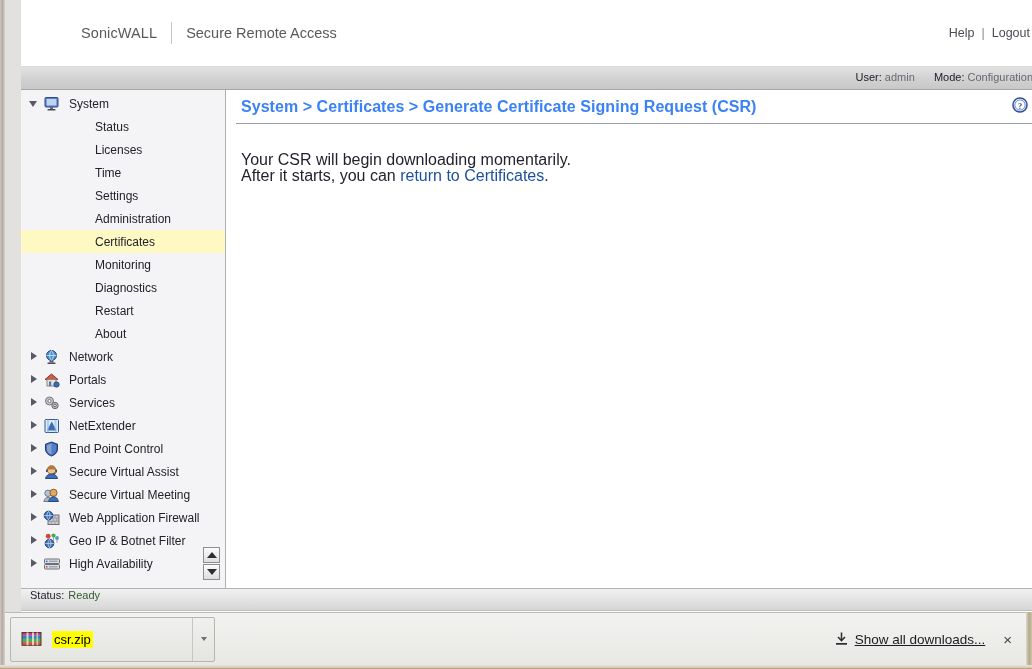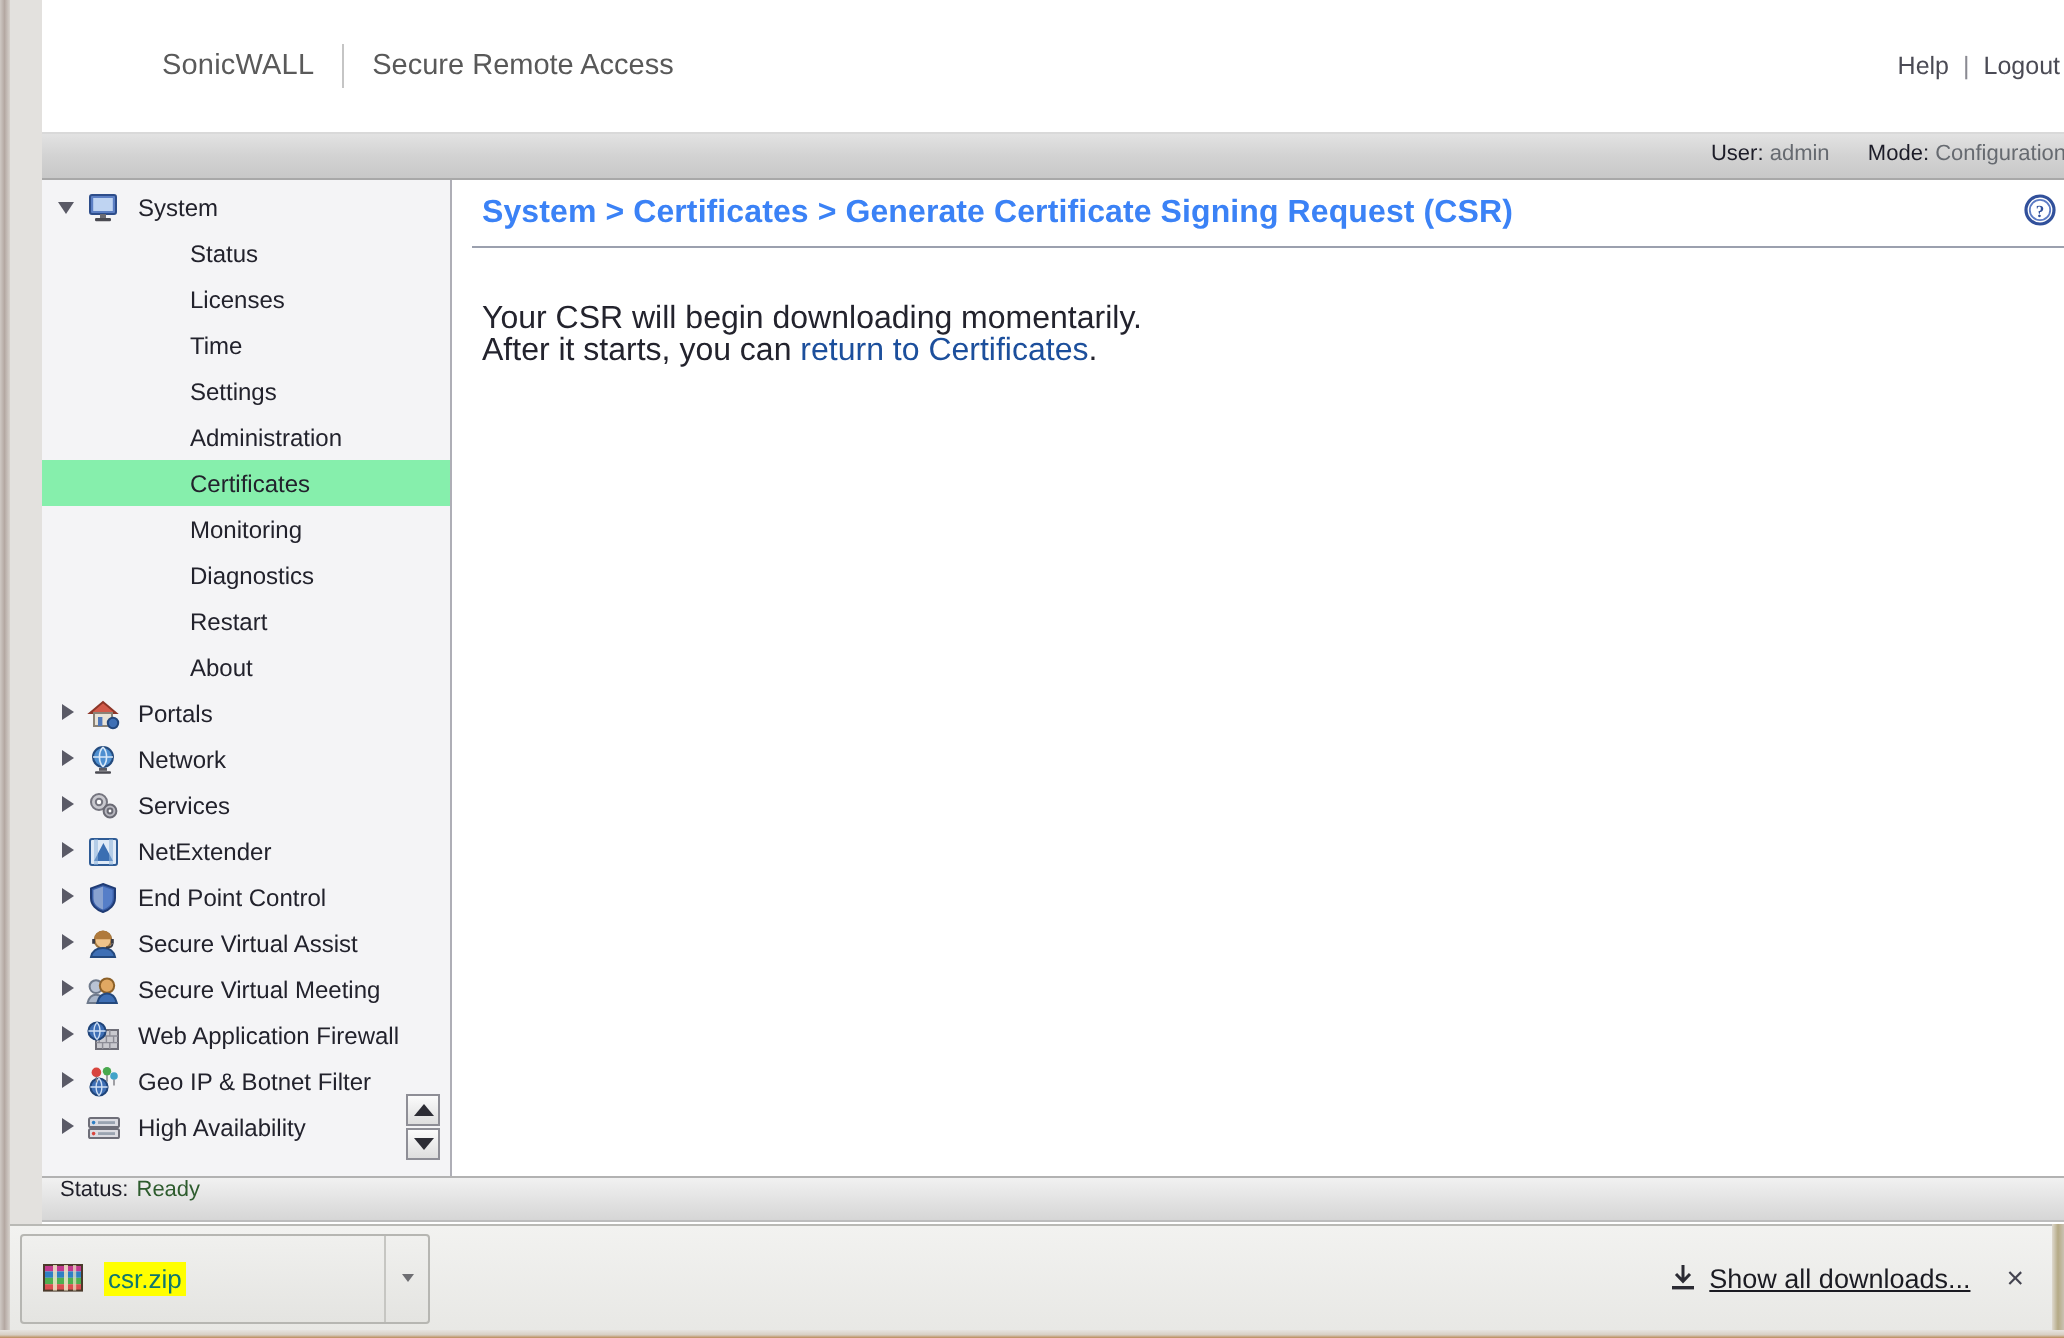--- a/index.html
+++ b/index.html
@@ -138,21 +138,21 @@
     display: flex;
     align-items: center;
     height: 23px;
     font-size: 12px;
     color: #22222c;
     white-space: nowrap;
   }
   .nav-item.top { padding-left: 8px; }
   .nav-item.child { padding-left: 74px; }
   .nav-item.selected {
-    background: #86efac;
+    background: #fef9c3;
   }
   .twisty {
     width: 11px;
     height: 11px;
     margin-right: 3px;
     flex: 0 0 auto;
     position: relative;
   }
   .twisty::after {
     content: "";
@@ -290,21 +290,21 @@
     align-items: center;
   }
   #dl-icon {
     width: 22px; height: 20px;
     margin-left: 10px;
     flex: 0 0 auto;
   }
   #dl-name {
     margin-left: 9px;
     font-size: 13px;
-    color: #0f766e;
+    color: #000000;
     background: #ffff00;
     padding: 1px 2px;
   }
   #dl-menu {
     position: absolute;
     right: 0; top: 0;
     width: 22px; height: 100%;
     border-left: 1px solid #c6c6c2;
     display: flex;
     align-items: center;
@@ -413,36 +413,36 @@
             </div>
             <div class="nav-item child">
               <span class="nav-label">Restart</span>
             </div>
             <div class="nav-item child">
               <span class="nav-label">About</span>
             </div>
             <div class="nav-item top">
               <span class="twisty right"></span>
               <svg class="nav-icon" viewBox="0 0 18 16">
+                <circle cx="8.5" cy="6.5" r="5" fill="#4e8fd0" stroke="#234a7d"></circle>
+                <path d="M3.5 6.5h10M8.5 1.5c2.4 2.6 2.4 7.4 0 10M8.5 1.5c-2.4 2.6-2.4 7.4 0 10" fill="none" stroke="#d8e8f8" stroke-width="0.8"></path>
+                <rect x="6.5" y="12" width="4" height="1.4" fill="#5a5a62"></rect>
+                <rect x="4.5" y="13.6" width="8" height="1.3" rx="0.5" fill="#4a4a52"></rect>
+              </svg>
+              <span class="nav-label">Network</span>
+            </div>
+            <div class="nav-item top">
+              <span class="twisty right"></span>
+              <svg class="nav-icon" viewBox="0 0 18 16">
                 <path d="M2 7.5 L8.5 2 L15 7.5 Z" fill="#d25a4a" stroke="#8d3628"></path>
                 <rect x="4" y="7.5" width="9" height="6.5" fill="#e8e2d6" stroke="#8a8276"></rect>
                 <rect x="6" y="9.5" width="2.2" height="4.5" fill="#4f78bb"></rect>
                 <circle cx="13.5" cy="12.5" r="2.6" fill="#3e6fb5" stroke="#23477c"></circle>
               </svg>
               <span class="nav-label">Portals</span>
-            </div>
-            <div class="nav-item top">
-              <span class="twisty right"></span>
-              <svg class="nav-icon" viewBox="0 0 18 16">
-                <circle cx="8.5" cy="6.5" r="5" fill="#4e8fd0" stroke="#234a7d"></circle>
-                <path d="M3.5 6.5h10M8.5 1.5c2.4 2.6 2.4 7.4 0 10M8.5 1.5c-2.4 2.6-2.4 7.4 0 10" fill="none" stroke="#d8e8f8" stroke-width="0.8"></path>
-                <rect x="6.5" y="12" width="4" height="1.4" fill="#5a5a62"></rect>
-                <rect x="4.5" y="13.6" width="8" height="1.3" rx="0.5" fill="#4a4a52"></rect>
-              </svg>
-              <span class="nav-label">Network</span>
             </div>
             <div class="nav-item top">
               <span class="twisty right"></span>
               <svg class="nav-icon" viewBox="0 0 18 16">
                 <circle cx="6.5" cy="6" r="4" fill="#c9c9cf" stroke="#75757f"></circle>
                 <circle cx="6.5" cy="6" r="1.6" fill="#ffffff" stroke="#75757f"></circle>
                 <circle cx="12" cy="10.5" r="3.2" fill="#b7b7bf" stroke="#6a6a74"></circle>
                 <circle cx="12" cy="10.5" r="1.2" fill="#ffffff" stroke="#6a6a74"></circle>
               </svg>
               <span class="nav-label">Services</span>

